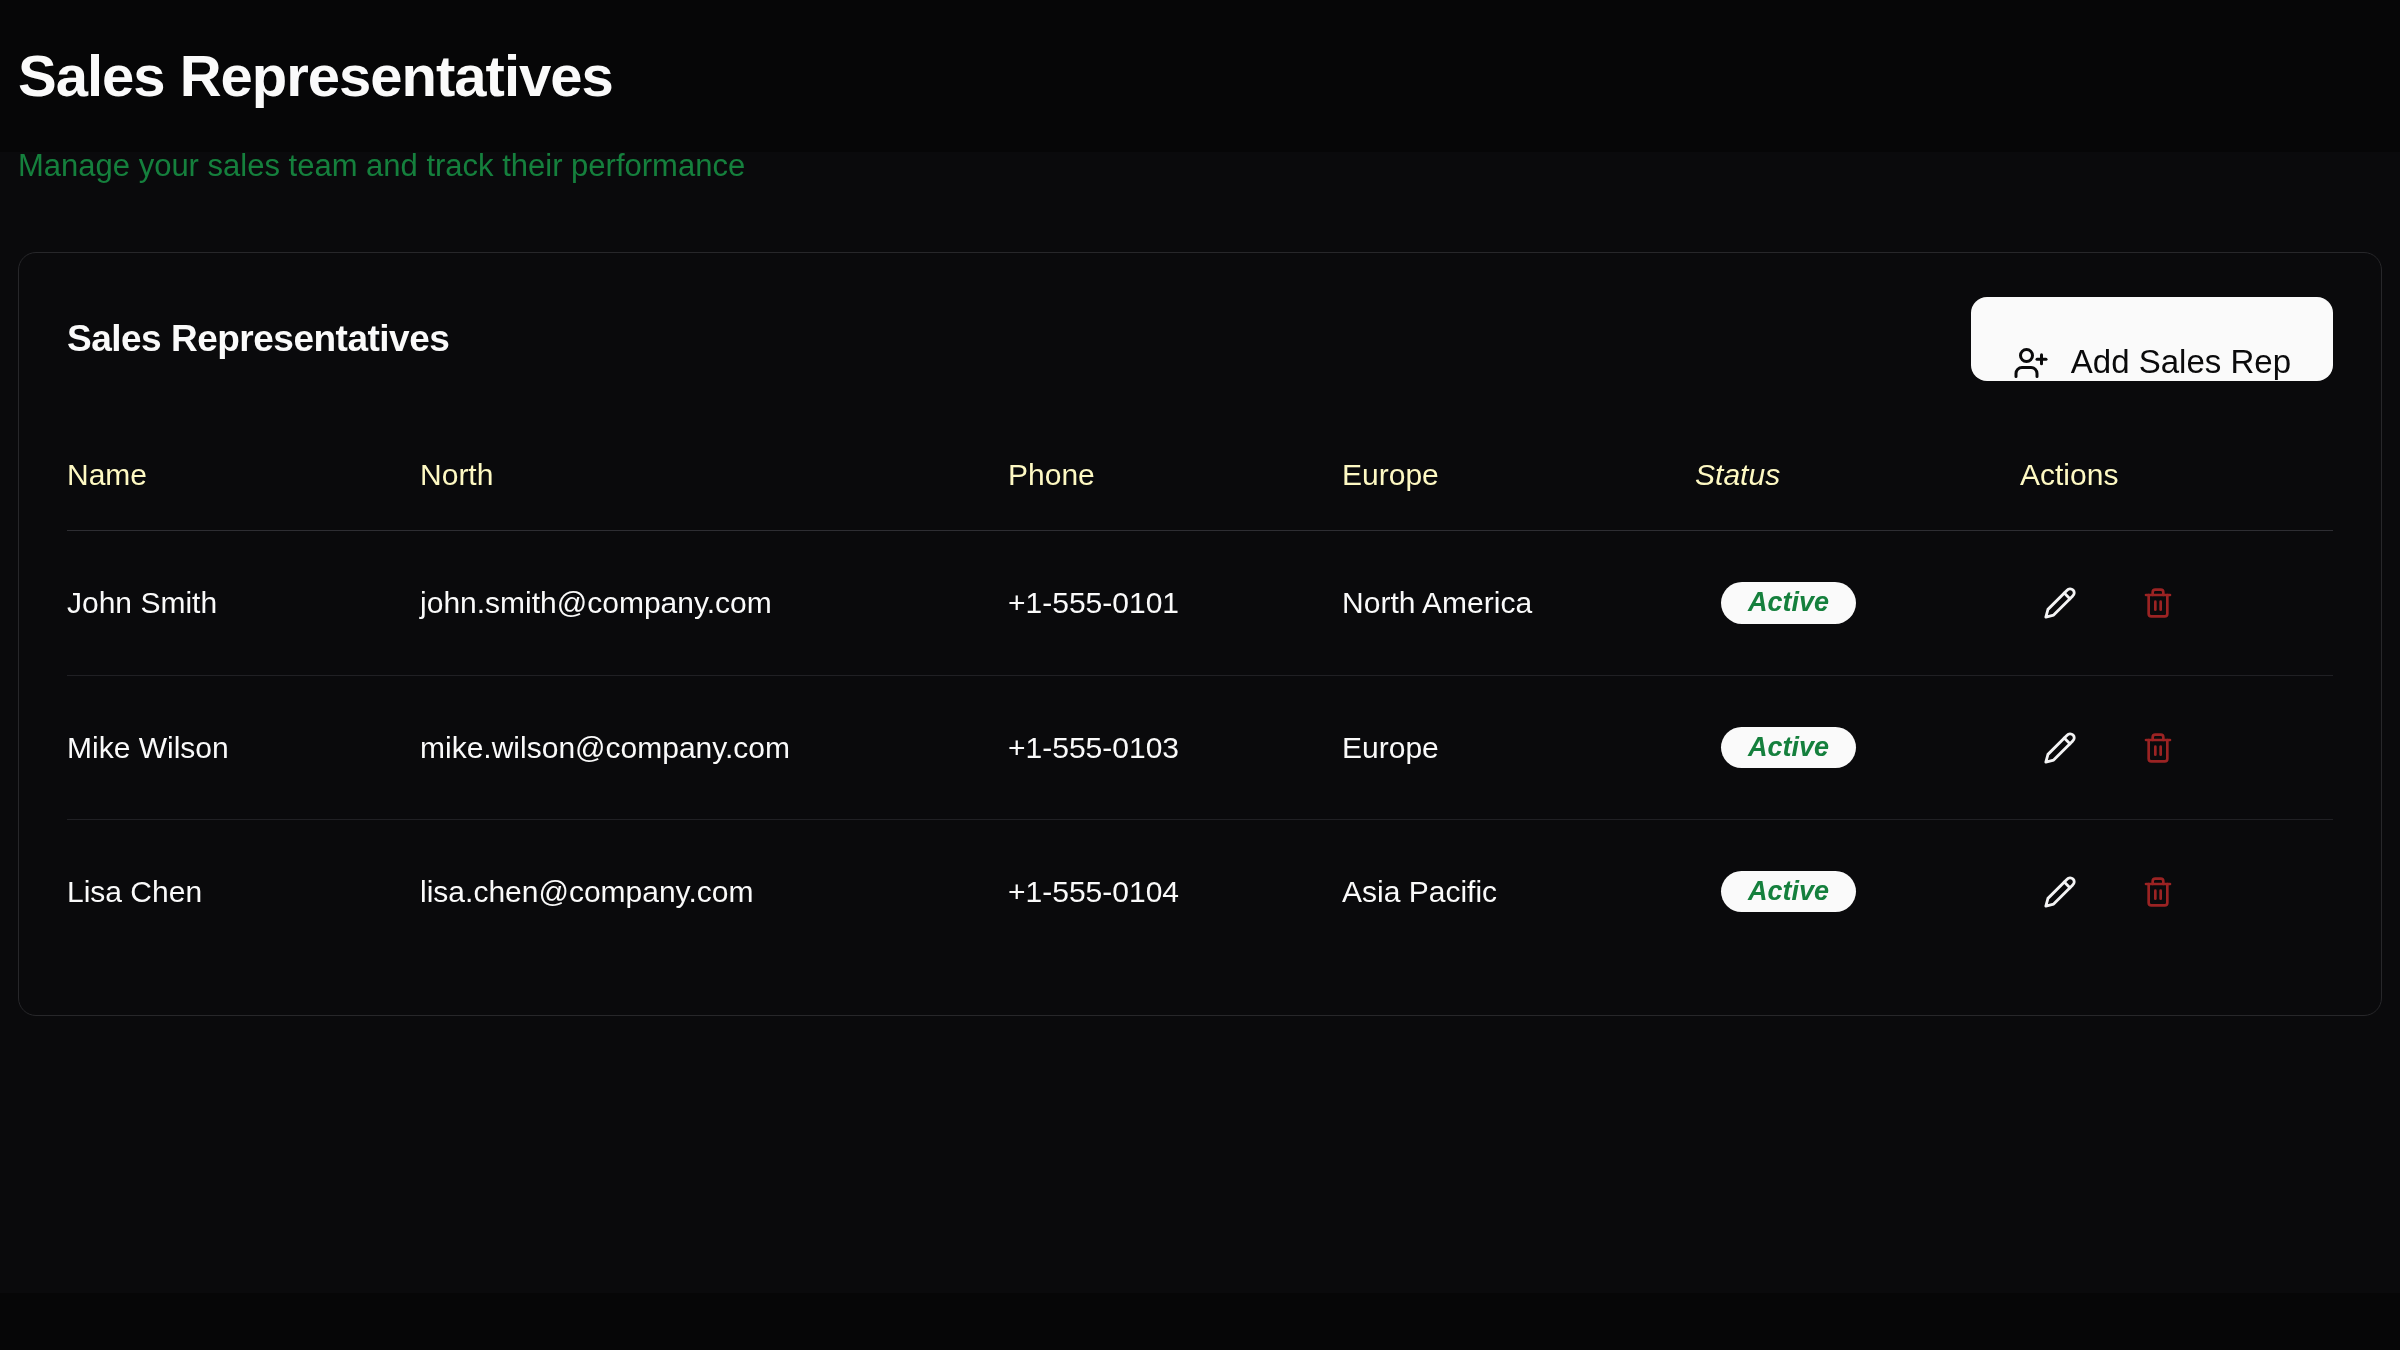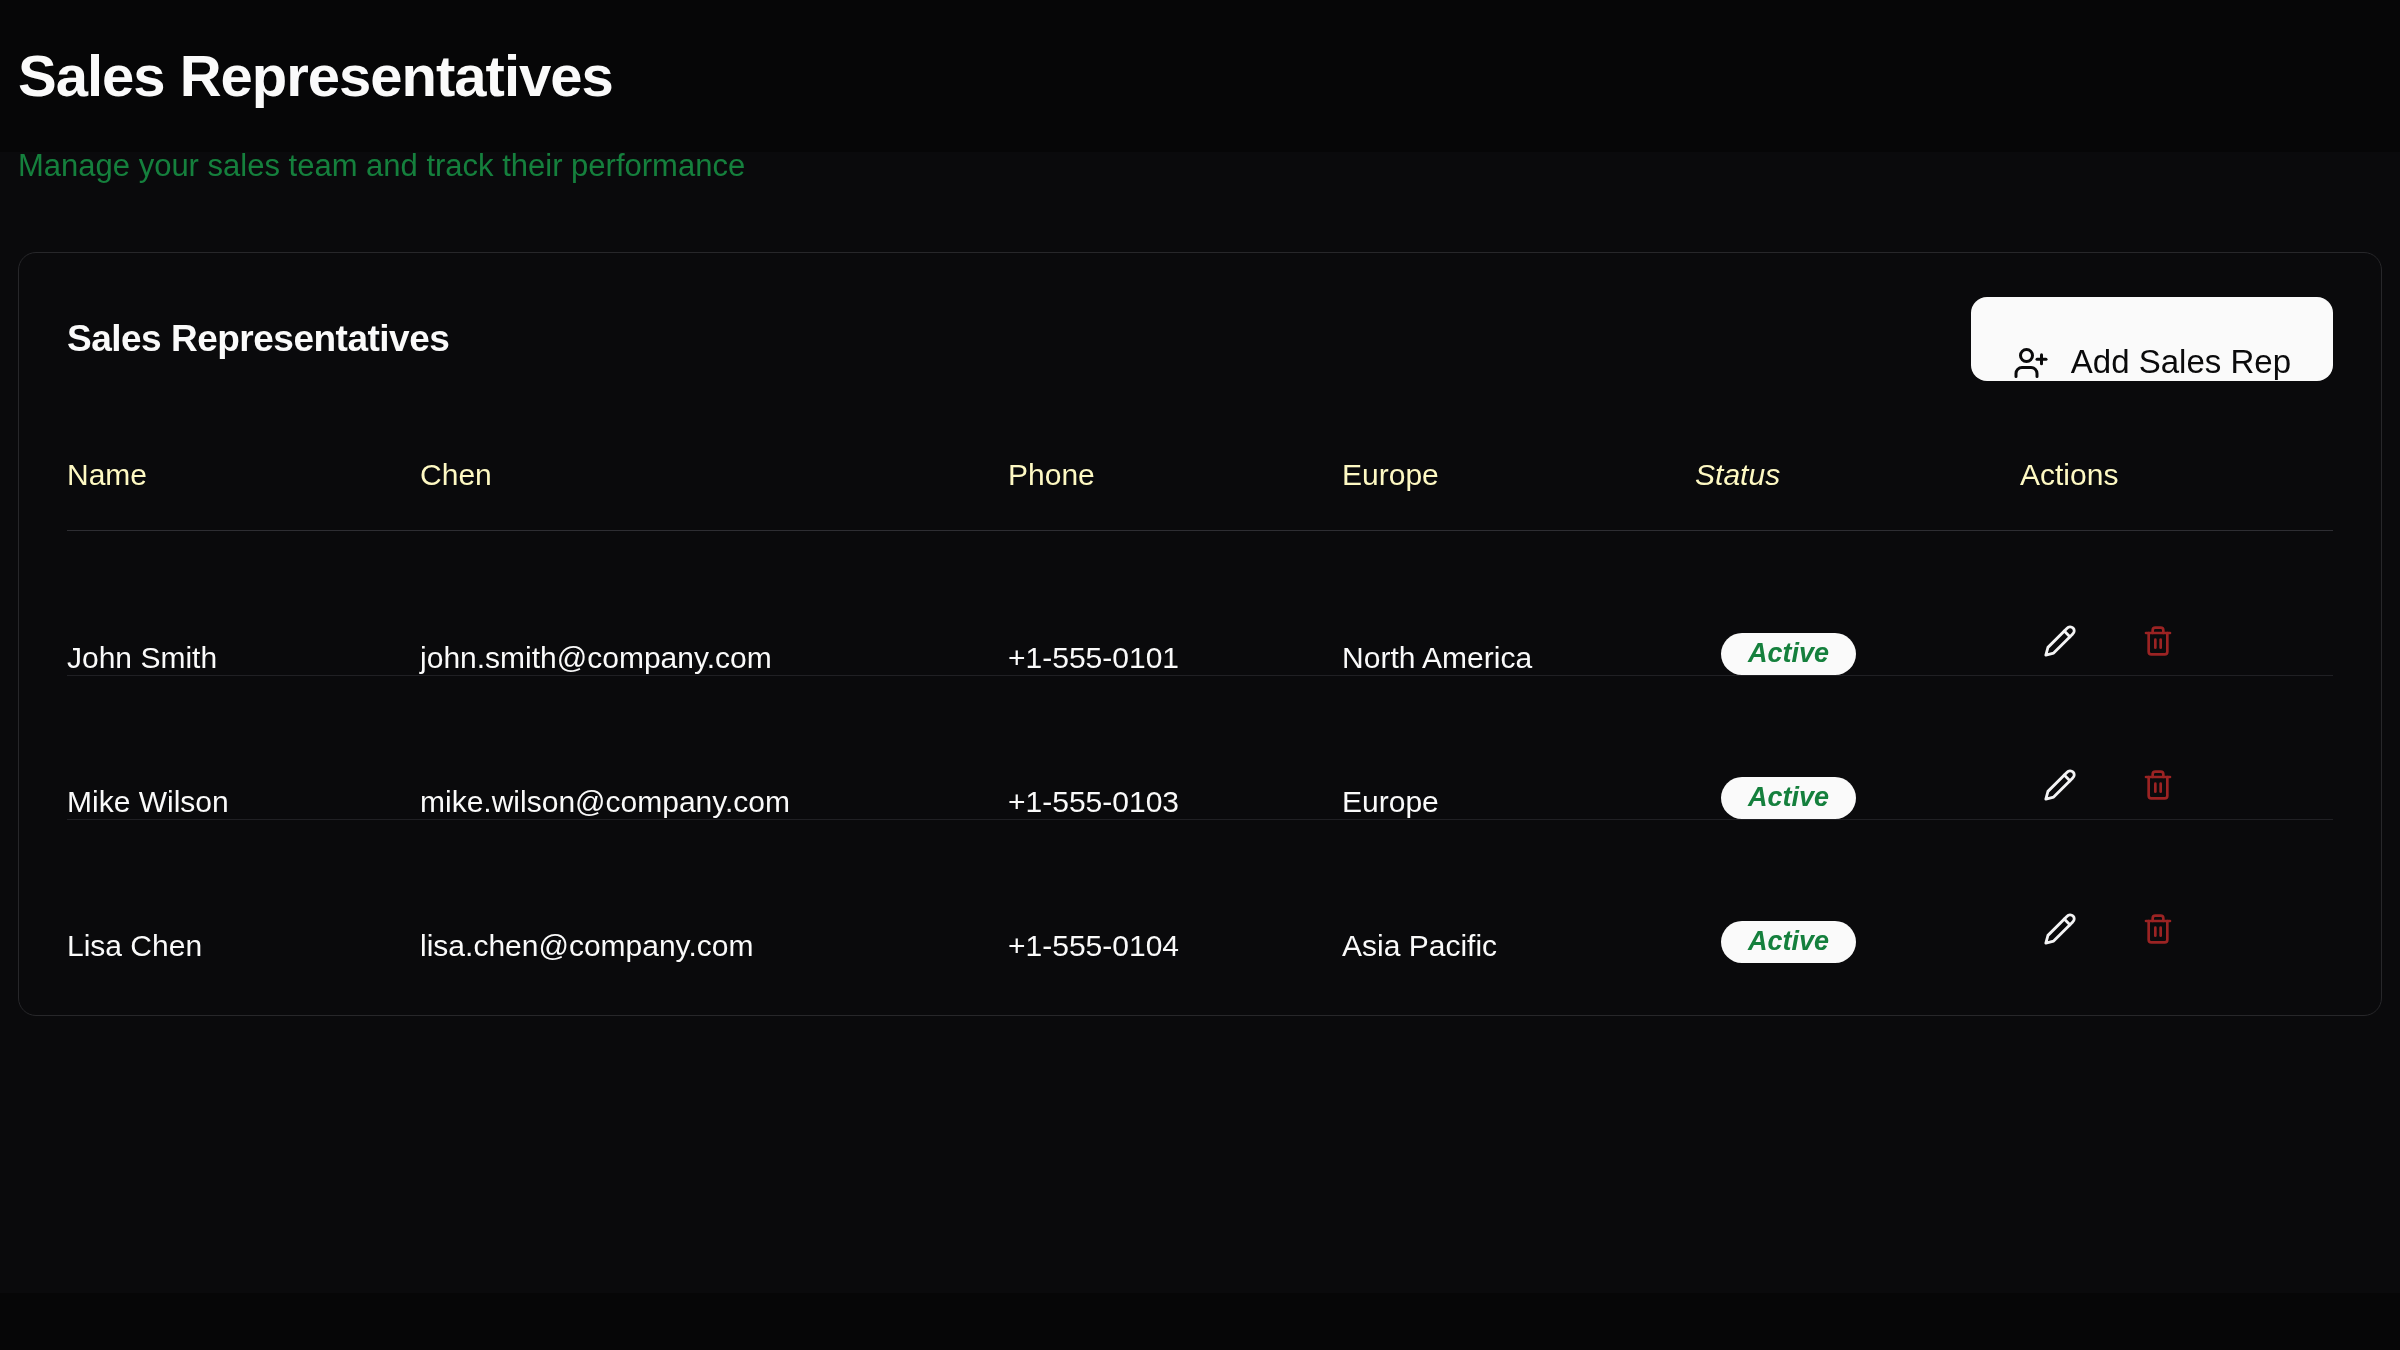--- a/index.html
+++ b/index.html
@@ -93,21 +93,20 @@
     width: 100%;
     box-sizing: border-box;
   }
   .tr.head {
     height: 112px;
     align-items: center;
     border-bottom: 1px solid #2e2e33;
   }
   .tr.body-row {
     height: 144px;
-    align-items: flex-end;
   }
   .tr.body-row + .tr.body-row {
     border-top: 1px solid #202024;
   }
   .th {
     font-size: 30px;
     font-weight: 500;
     color: #fef9c3;
   }
   .td {
@@ -177,21 +176,21 @@
               <line x1="22" y1="9.5" x2="16" y2="9.5"></line>
             </svg>
           </span>
           <span>Add Sales Rep</span>
         </button>
       </div>
 
       <div class="table">
         <div class="tr head">
           <div class="th col-name">Name</div>
-          <div class="th col-email">Chen</div>
+          <div class="th col-email">North</div>
           <div class="th col-phone">Phone</div>
           <div class="th col-region">Europe</div>
           <div class="th col-status">Status</div>
           <div class="th col-actions">Actions</div>
         </div>
         <div id="rows-container">
   <div class="tr body-row">
     <div class="td col-name">John Smith</div>
     <div class="td col-email">john.smith@company.com</div>
     <div class="td col-phone">+1-555-0101</div>

